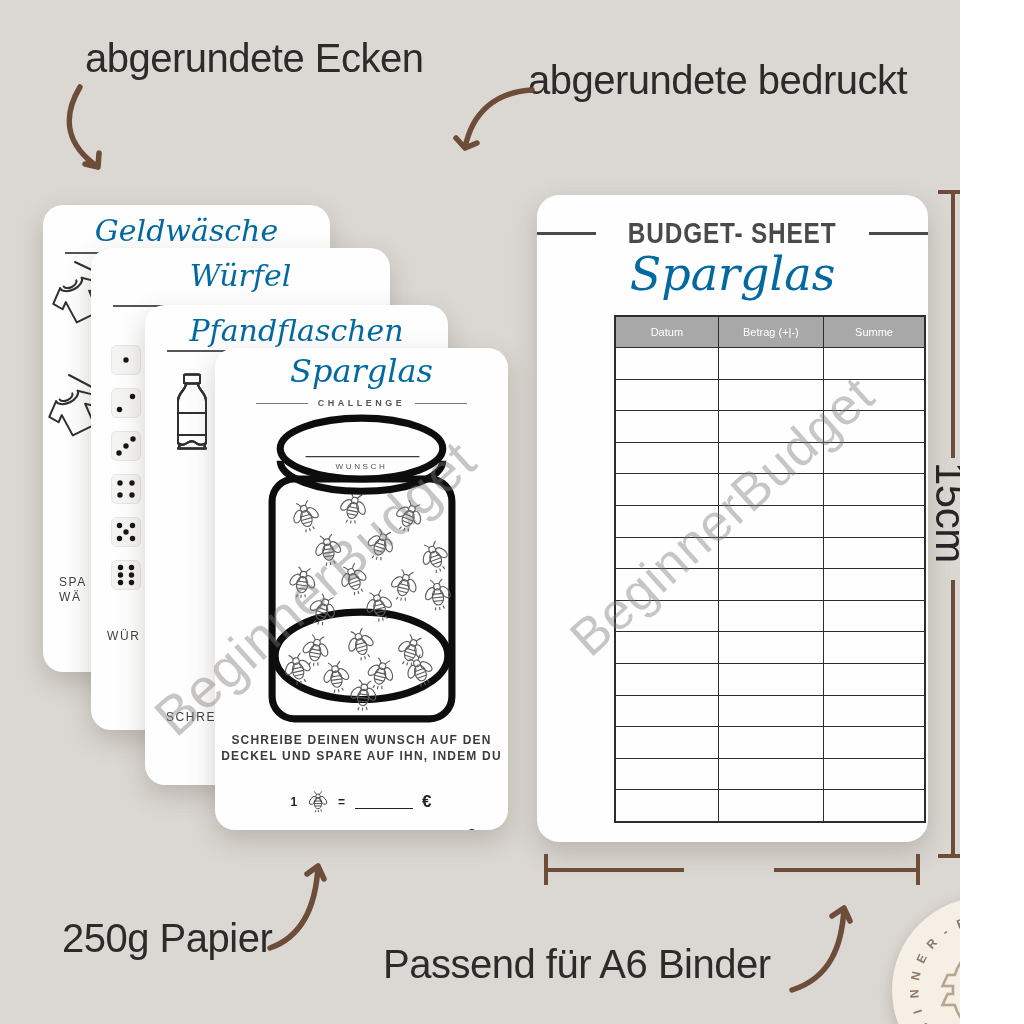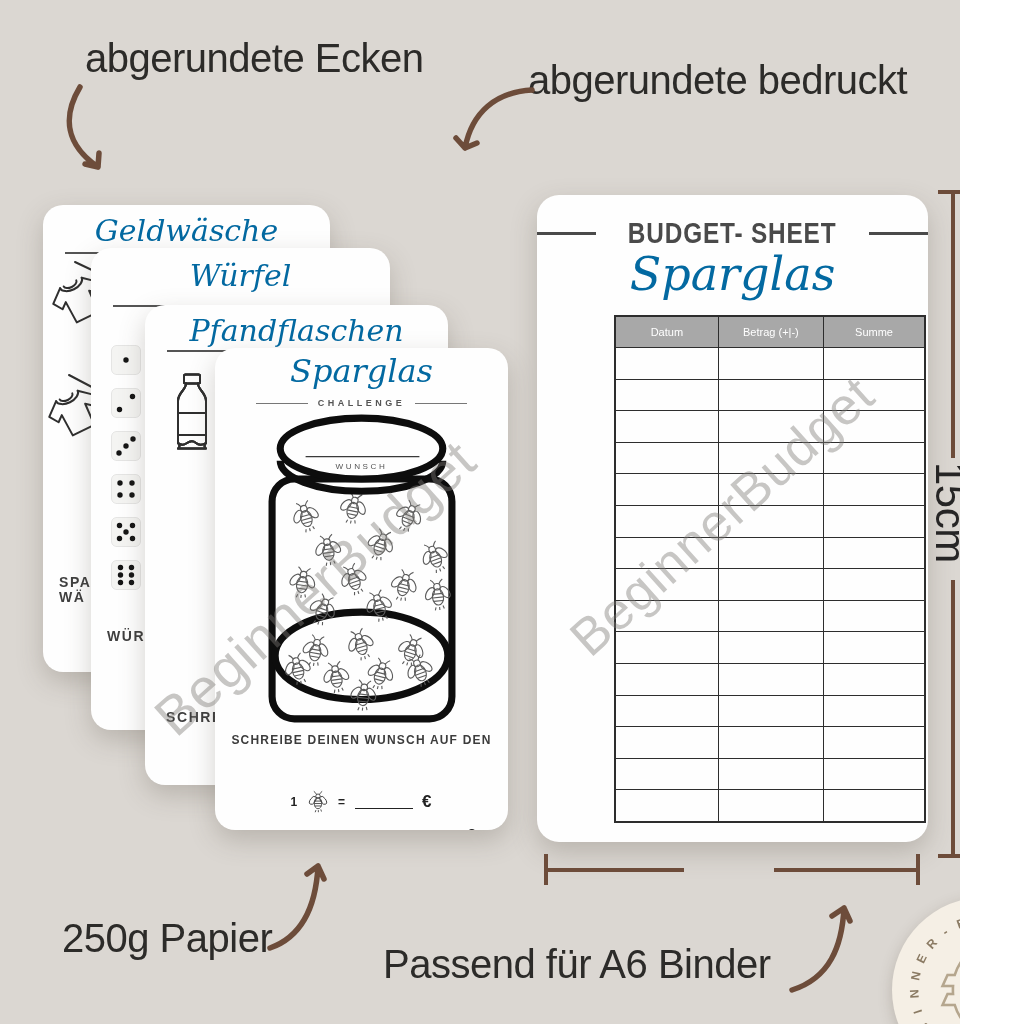--- a/index.html
+++ b/index.html
@@ -14,21 +14,21 @@
   
   .dim{position:absolute;background:var(--arrow-brown,#6d4c3a);z-index:12;}
   .dim-label{position:absolute;font-size:42px;color:#262525;z-index:12;letter-spacing:-.5px;}
   .dim-label.vert{writing-mode:vertical-rl;}
   
   .card{position:absolute;background:var(--card,#fefefe);border-radius:20px;overflow:hidden;
     box-shadow:0 10px 26px rgba(85,75,65,.25);}
   .script-title{position:absolute;left:0;right:0;text-align:center;
     font-family:"DejaVu Serif",serif;font-style:italic;font-weight:400;color:#0369a1;}
   .title-line{position:absolute;height:2px;background:#4a4a4a;}
-  .partial{position:absolute;font-size:14px;font-weight:700;letter-spacing:1.6px;color:#3f3f3f;line-height:15px;}
+  .partial{position:absolute;font-size:12px;font-weight:400;letter-spacing:1.6px;color:#3f3f3f;line-height:15px;}
   .doodle{position:absolute;}
   .doodle path,.doodle line,.doodle rect,.doodle ellipse,.doodle circle{stroke:#2f2f2f;fill:none;stroke-width:2;stroke-linecap:round;stroke-linejoin:round;}
   
   .challenge-row{position:absolute;left:0;right:0;display:flex;align-items:center;justify-content:center;gap:10px;}
   .challenge-row .ln{width:52px;height:1px;background:#777;}
   .challenge-row .txt{font-size:9px;font-weight:700;letter-spacing:3.5px;color:#555;}
   .instr{position:absolute;left:0;right:0;text-align:center;font-size:12px;font-weight:700;
     letter-spacing:1.2px;color:#3c3c3c;line-height:16px;}
   .rate-row{position:absolute;left:0;right:0;display:flex;align-items:center;justify-content:center;gap:9px;
     font-size:12px;font-weight:700;letter-spacing:1px;color:#222;}
@@ -382,20 +382,21 @@
             </g>
           </g>
         <ellipse cx="93" cy="34" rx="80" ry="30" stroke-width="7" fill="#fefefe"></ellipse>
         <path d="M13,46 A80,30 0 0 0 173,46" stroke-width="7"></path>
         <line x1="38" y1="42" x2="150" y2="42" stroke="#3a3a3a" stroke-width="1.2"></line>
         <text x="93" y="54" text-anchor="middle" font-size="8" letter-spacing="2.5" fill="#555" stroke="none" font-family="Liberation Sans, sans-serif">WUNSCH</text>
       </g>
     </svg>
     <div class="instr" style="top:384px;">
       <div>SCHREIBE DEINEN WUNSCH AUF DEN</div>
+      <div>DECKEL UND SPARE AUF IHN, INDEM DU</div>
     </div>
     <div class="rate-row" style="top:440px;">
       <span>1</span>
       <svg id="rate-bug-svg" width="22" height="27" viewBox="-13 -16 26 33">
           <g fill="none" stroke="#333" stroke-width="1.2">
             <g transform="translate(0,0) rotate(0) scale(0.85)">
   <ellipse cx="0" cy="3" rx="5.5" ry="8"></ellipse>
   <path d="M-5,0 L5,0 M-5.3,3.5 L5.3,3.5 M-4.5,7 L4.5,7"></path>
   <circle cx="0" cy="-7" r="3.2"></circle>
   <path d="M-2,-9.5 Q-4,-13 -6,-14 M2,-9.5 Q4,-13 6,-14"></path>

